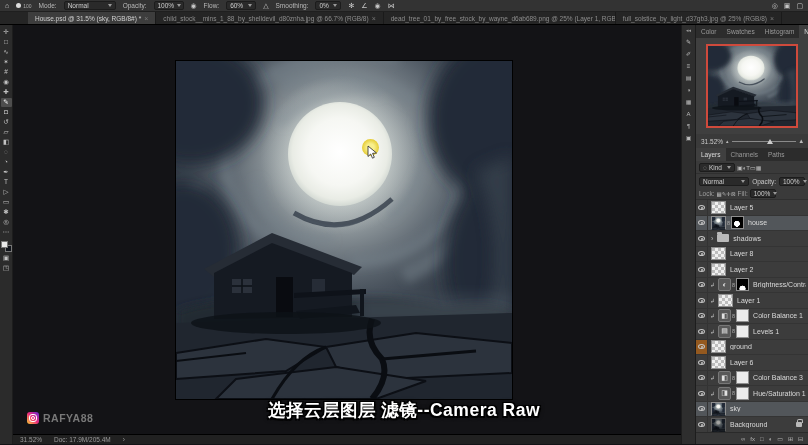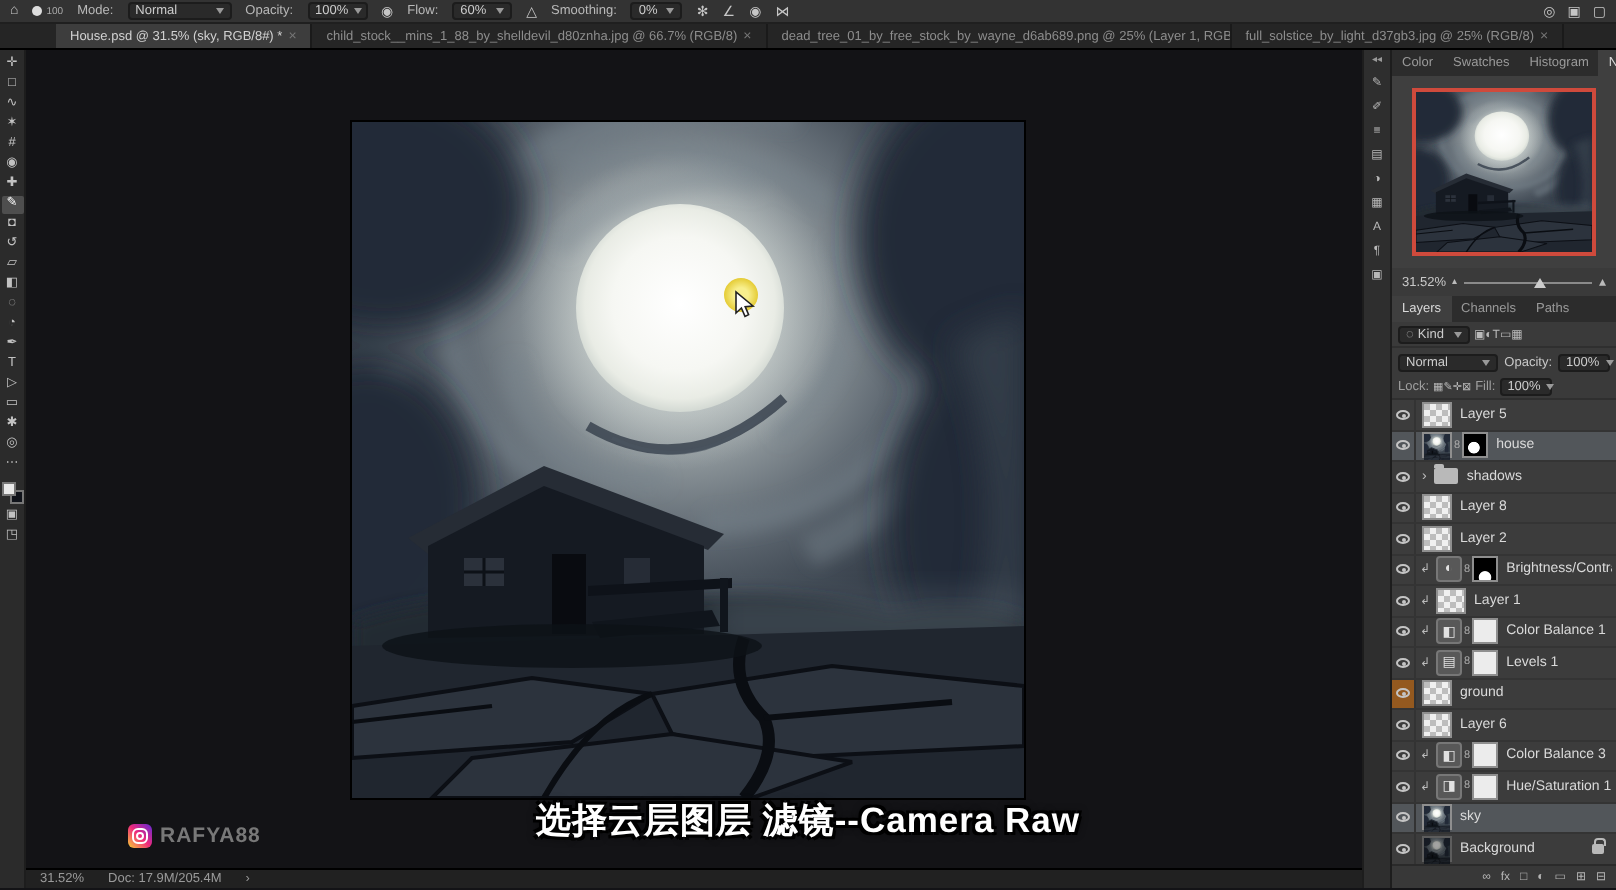--- a/index.html
+++ b/index.html
@@ -123,21 +123,21 @@
   #panel-footer { height:12px; flex:none; background:#383838; border-top:1px solid #2a2a2a;
       display:flex; align-items:center; justify-content:flex-end; gap:5px; padding:0 5px;
       font-size:6px; color:#b5b5b5; }
 
   
   #subtitle { position:absolute; left:0; right:0; bottom:23px; text-align:center; z-index:10;
       font-size:17.5px; font-weight:bold; color:#fff; letter-spacing:.5px;
       text-shadow:-1.5px -1.5px 0 #000, 1.5px -1.5px 0 #000, -1.5px 1.5px 0 #000,
                   1.5px 1.5px 0 #000, 0 0 5px #000; }
   #watermark { position:absolute; left:27px; top:412px; display:flex; align-items:flex-start;
-               gap:4px; z-index:10;margin-left:37px; }
+               gap:4px; z-index:10; }
   .ig { width:12px; height:12px; border-radius:3px; position:relative;
         background:linear-gradient(45deg,#f9ce34,#ee2a7b,#6228d7); }
   .ig::before { content:""; position:absolute; inset:2px; border:1px solid #fff; border-radius:3px; }
   .ig::after { content:""; position:absolute; inset:4px; border:1px solid #fff; border-radius:50%; }
   #watermark span { font-size:10.5px; color:#787878; font-weight:bold; letter-spacing:.5px; }
 </style>
 </head>
 <body>
 
 <svg width="0" height="0" style="position:absolute" aria-hidden="true">

